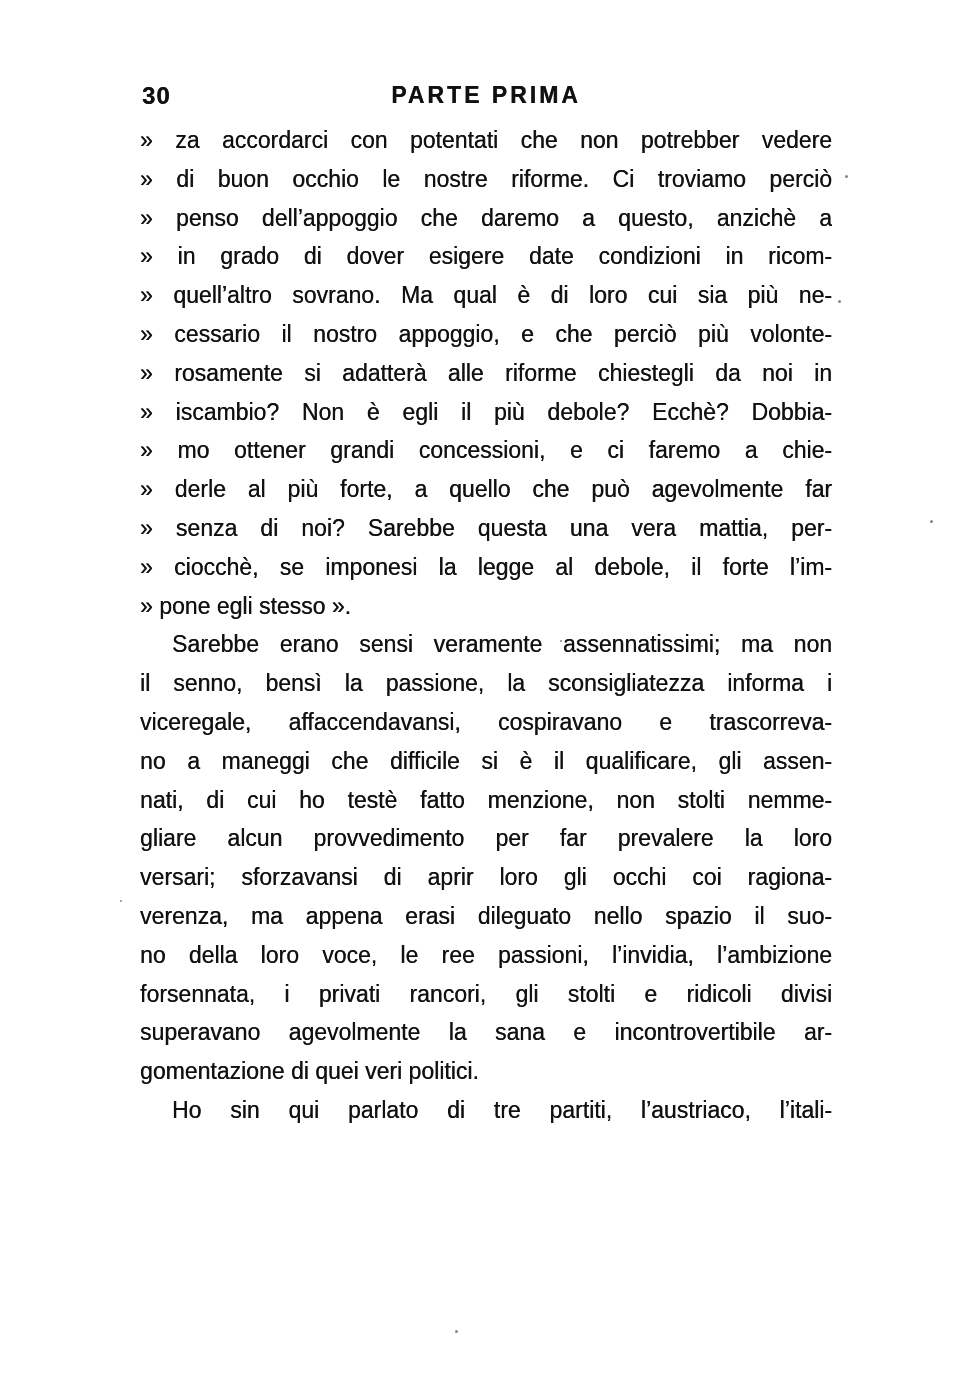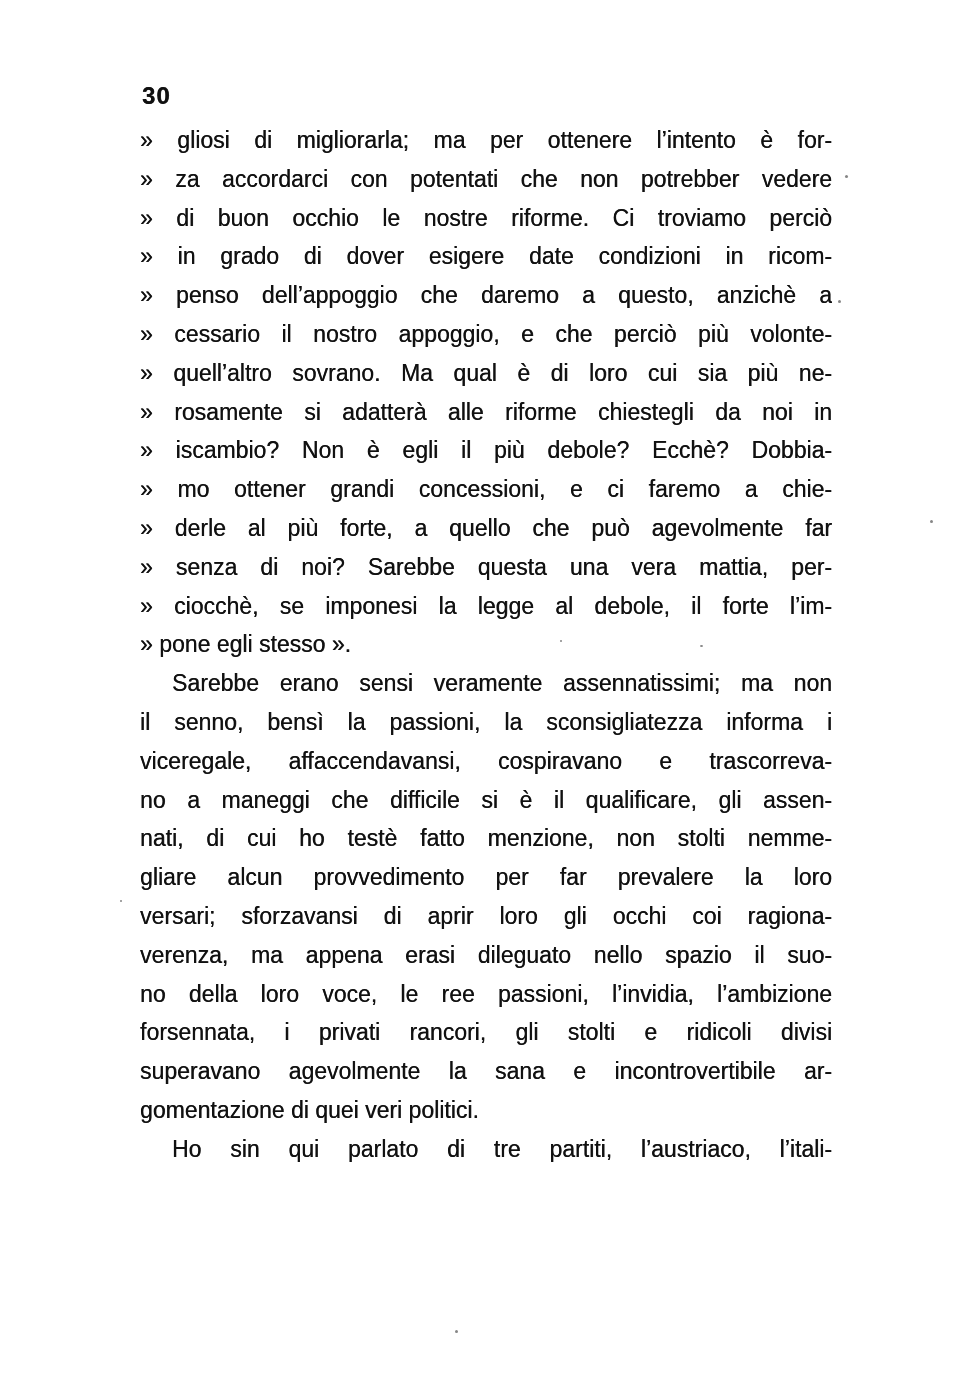--- a/index.html
+++ b/index.html
@@ -72,44 +72,44 @@
     opacity: 0.55;
   }
 </style>
 </head>
 <body>
 
 <div class="scan-page">
 
   <div class="page-header">
     <span class="page-number">30</span>
+    <span class="running-title">PARTE PRIMA</span>
   </div>
 
   <div class="page-body">
 
     <div>
-      <div class="text-line">» gliosi di migliorarla; ma per ottenere l’intento è for-</div>
       <div class="text-line">» za accordarci con potentati che non potrebber vedere</div>
       <div class="text-line">» di buon occhio le nostre riforme. Ci troviamo perciò</div>
+      <div class="text-line">» penso dell’appoggio che daremo a questo, anzichè a</div>
       <div class="text-line">» in grado di dover esigere date condizioni in ricom-</div>
-      <div class="text-line">» penso dell’appoggio che daremo a questo, anzichè a</div>
+      <div class="text-line">» quell’altro sovrano. Ma qual è di loro cui sia più ne-</div>
       <div class="text-line">» cessario il nostro appoggio, e che perciò più volonte-</div>
-      <div class="text-line">» quell’altro sovrano. Ma qual è di loro cui sia più ne-</div>
       <div class="text-line">» rosamente si adatterà alle riforme chiestegli da noi in</div>
       <div class="text-line">» iscambio? Non è egli il più debole? Ecchè? Dobbia-</div>
       <div class="text-line">» mo ottener grandi concessioni, e ci faremo a chie-</div>
       <div class="text-line">» derle al più forte, a quello che può agevolmente far</div>
       <div class="text-line">» senza di noi? Sarebbe questa una vera mattia, per-</div>
       <div class="text-line">» ciocchè, se imponesi la legge al debole, il forte l’im-</div>
       <div class="text-line short">» pone egli stesso ».</div>
     </div>
 
     <div>
       <div class="text-line indent">Sarebbe erano sensi veramente assennatissimi; ma non</div>
-      <div class="text-line">il senno, bensì la passioni, la sconsigliatezza informa i</div>
+      <div class="text-line">il senno, bensì la passione, la sconsigliatezza informa i</div>
       <div class="text-line">viceregale, affaccendavansi, cospiravano e trascorreva-</div>
       <div class="text-line">no a maneggi che difficile si è il qualificare, gli assen-</div>
       <div class="text-line">nati, di cui ho testè fatto menzione, non stolti nemme-</div>
       <div class="text-line">gliare alcun provvedimento per far prevalere la loro</div>
       <div class="text-line">versari; sforzavansi di aprir loro gli occhi coi ragiona-</div>
       <div class="text-line">verenza, ma appena erasi dileguato nello spazio il suo-</div>
       <div class="text-line">no della loro voce, le ree passioni, l’invidia, l’ambizione</div>
       <div class="text-line">forsennata, i privati rancori, gli stolti e ridicoli  divisi</div>
       <div class="text-line">superavano agevolmente la sana e incontrovertibile ar-</div>
       <div class="text-line short">gomentazione di quei veri politici.</div>

